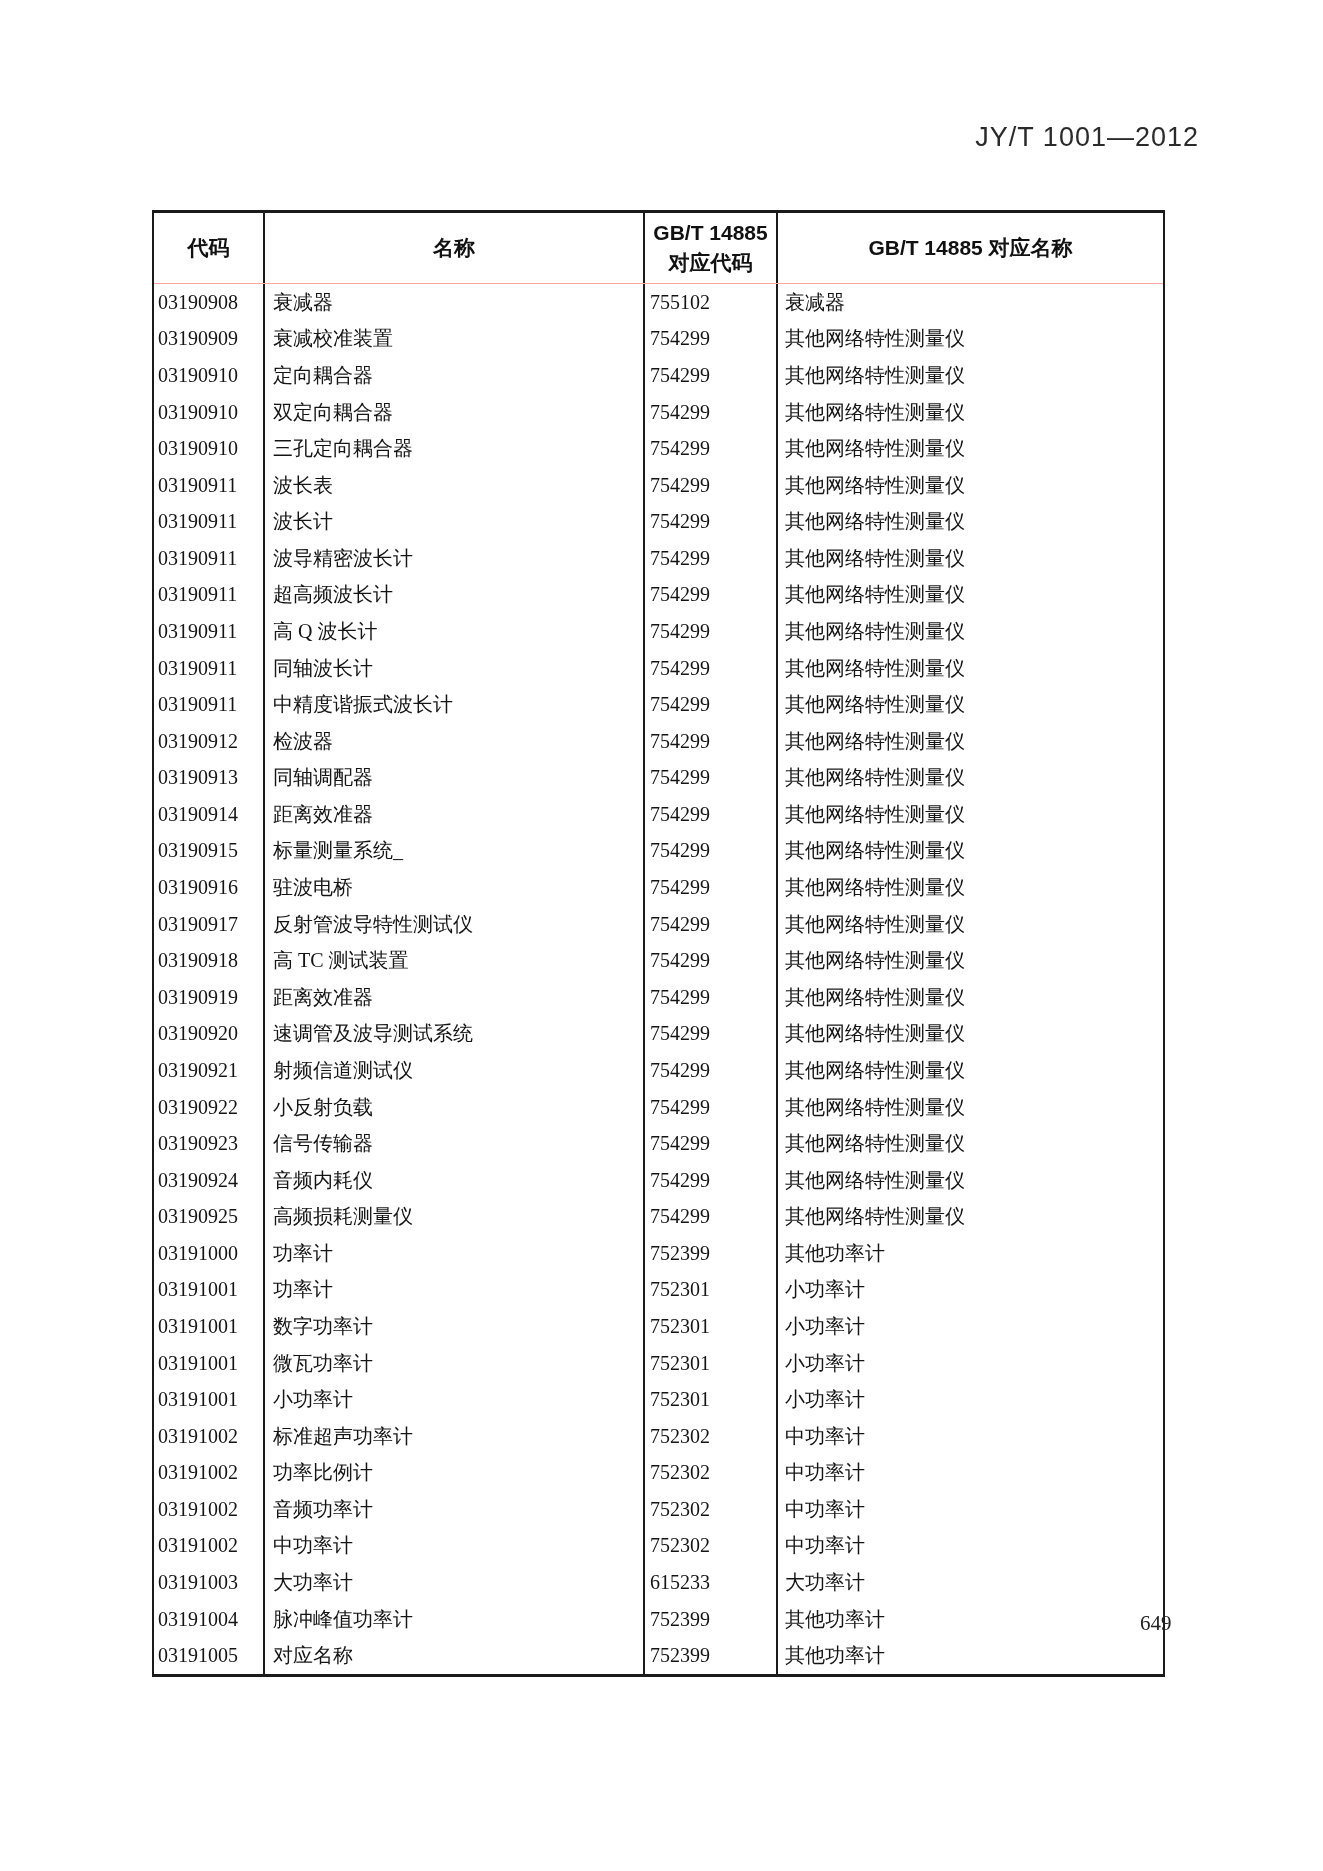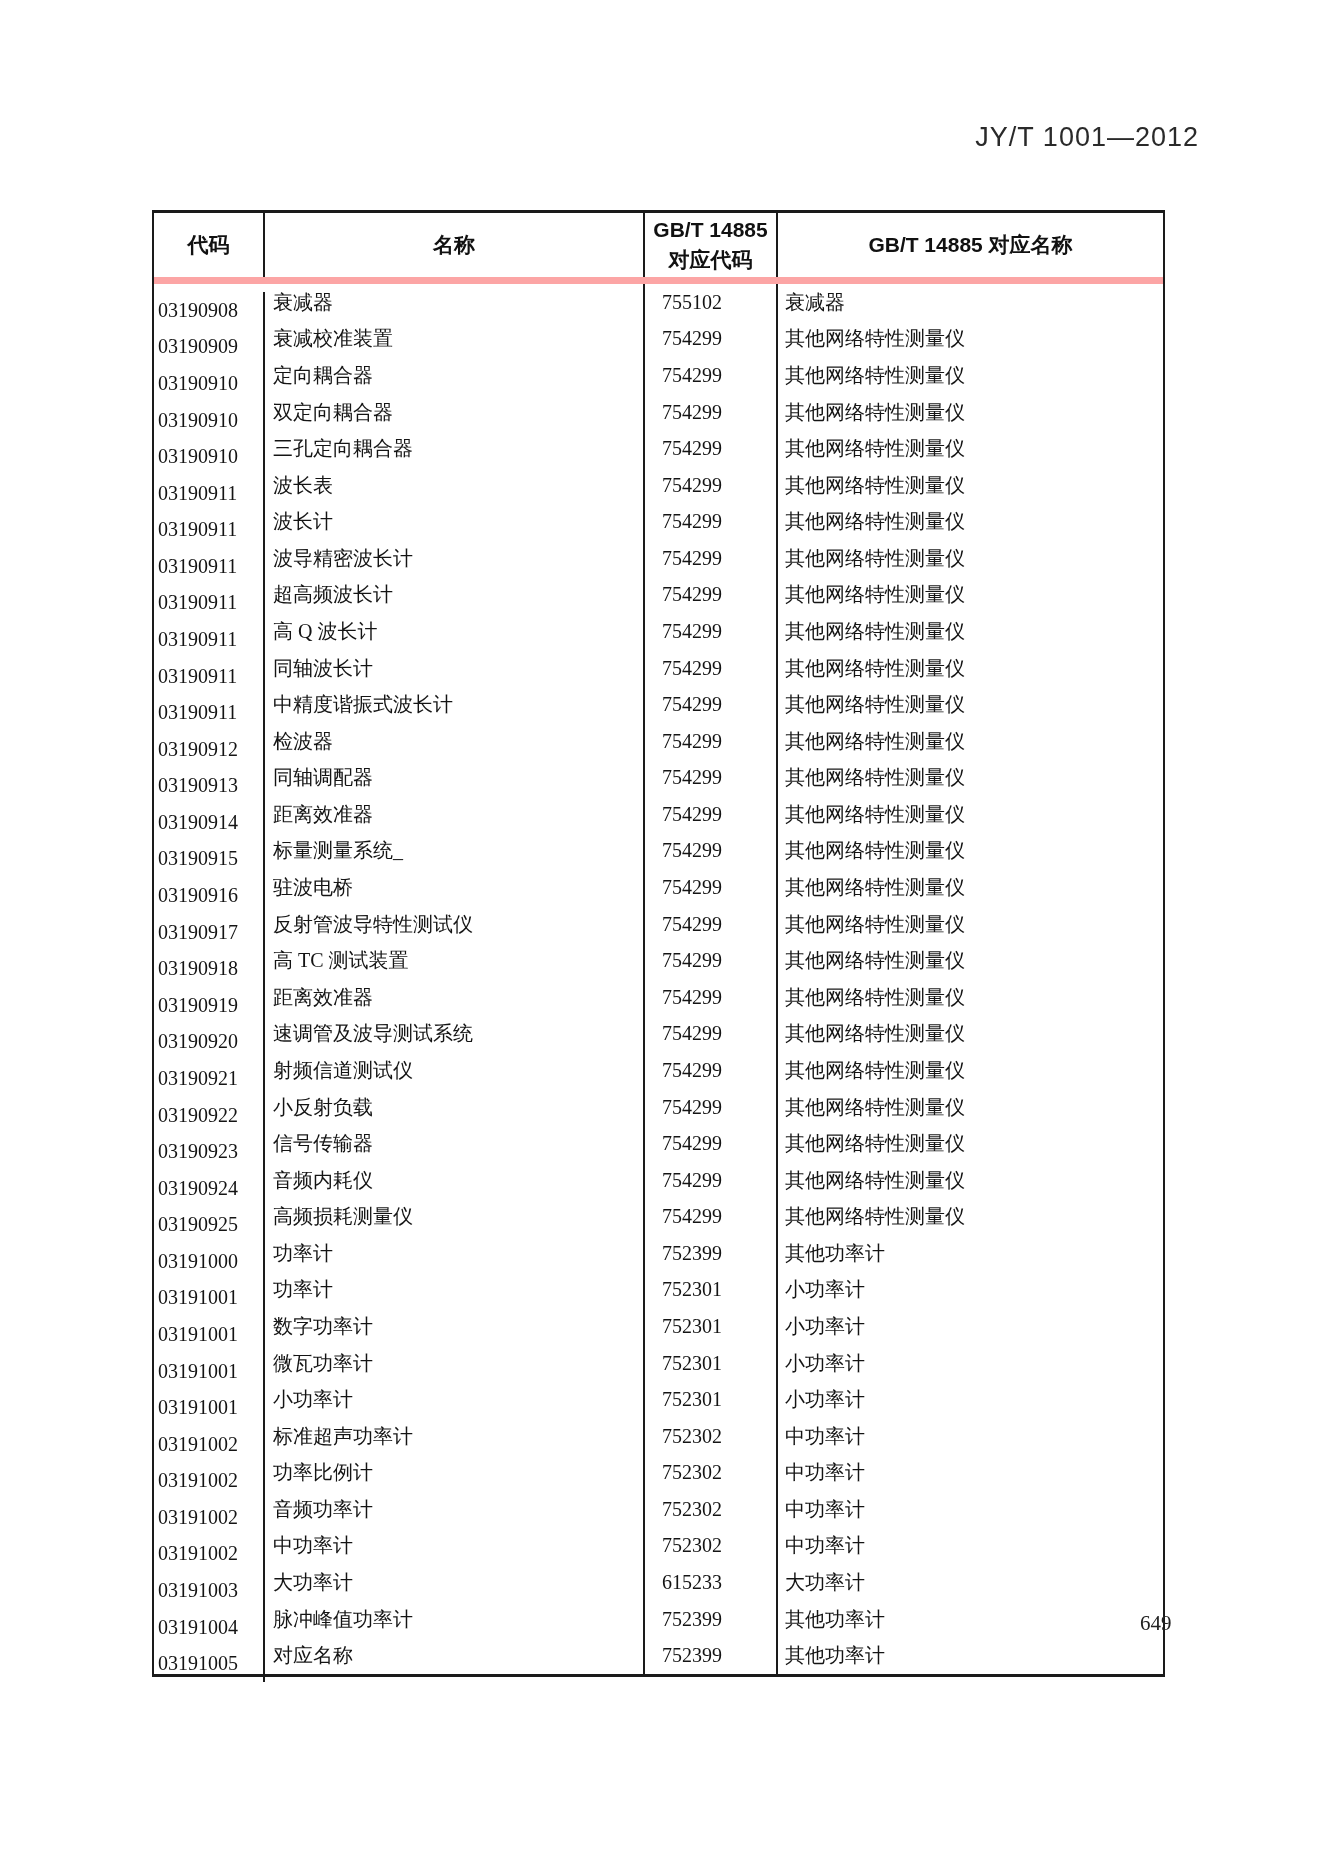--- a/index.html
+++ b/index.html
@@ -39,35 +39,35 @@
   }
   .cols {
     display: grid;
     grid-template-columns: 111px 380px 133px 1fr;
   }
   .cell { height: 100%; display: flex; align-items: center; overflow: hidden; }
   .c1, .c2, .c3 { border-right: 2px solid #1a1a1a; }
 
   .table-header {
     height: 71px;
-    border-bottom: 7px solid #fca5a5;
+    border-bottom: 1px solid #fca5a5;
     flex: 0 0 auto;
     font-family: "Liberation Sans", "DejaVu Sans", sans-serif;
     font-weight: bold;
     font-size: 21px;
     color: #111;
   }
   .table-header .cell { justify-content: center; text-align: center; }
   .hdr-two-line { flex-direction: column; justify-content: center; line-height: 1.45; }
 
   .table-body { flex: 1 1 auto; display: flex; flex-direction: column; }
   .data-row { flex: 1 1 auto; font-size: 20px; color: #141414; }
-  .data-row .c1 { padding-left: 4px; font-family: "Liberation Serif", serif; margin-top: 8px; }
+  .data-row .c1 { padding-left: 4px; font-family: "Liberation Serif", serif; }
   .data-row .c2 { padding-left: 8px; }
-  .data-row .c3 { padding-left: 17px; }
+  .data-row .c3 { padding-left: 5px; }
   .data-row .c4 { padding-left: 7px; }
 
   
   .page-number {
     position: absolute;
     top: 1611px;
     left: 1140px;
     font-size: 21px;
     color: #222;
   }

